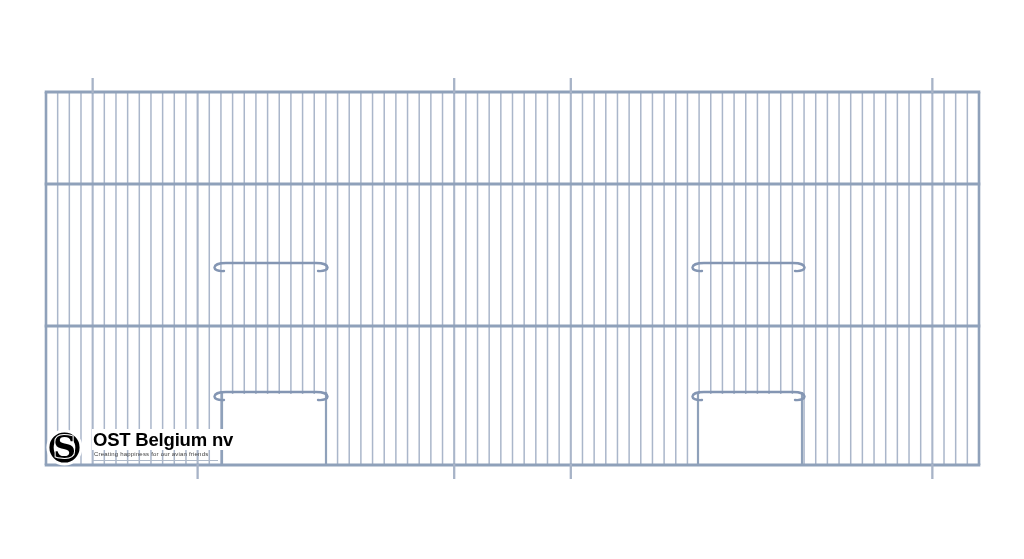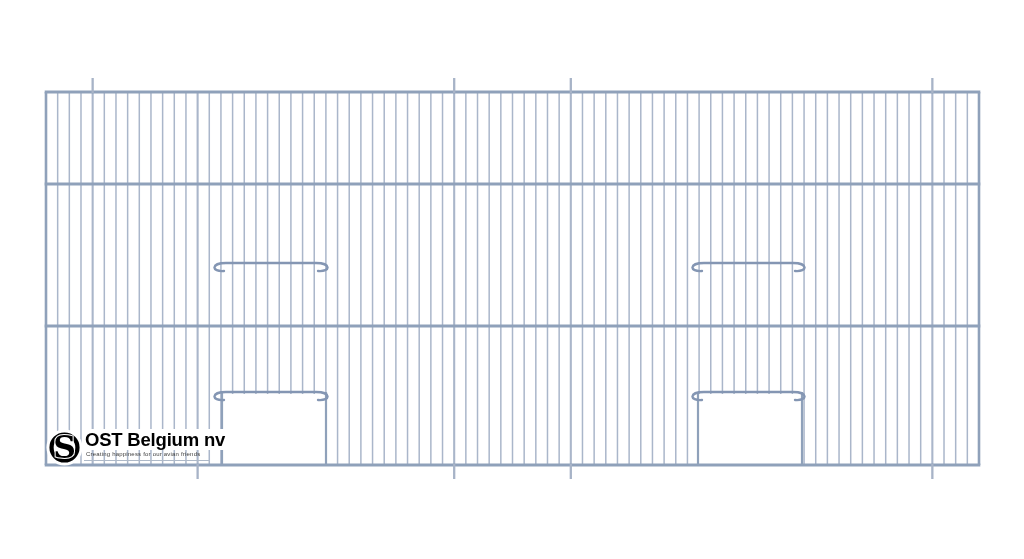--- a/index.html
+++ b/index.html
@@ -8,21 +8,21 @@
     background:#ffffff;
     font-family:"Liberation Sans",sans-serif;
   }
   #stage{position:absolute;left:0;top:0;width:1024px;height:559px;}
   #cage-svg{position:absolute;left:0;top:0;}
   .logo{
     position:absolute;left:46px;top:429px;
     display:flex;align-items:flex-start;z-index:5;
   }
   .emblem{flex:0 0 auto;display:block;}
-  .logo-text{margin-left:1px;padding-top:0;}
+  .logo-text{margin-left:9px;padding-top:0;}
   .company{
     background:#ffffff;
     font-weight:bold;font-size:18.5px;line-height:20px;
     letter-spacing:-0.2px;color:#000;
     white-space:nowrap;padding:1px 2px 0 1px;
   }
   .tagline{
     font-size:6px;line-height:8px;letter-spacing:0.2px;color:#3d3d3d;
     white-space:nowrap;width:124px;
     border-bottom:1px solid #aeb9c8;padding:0 0 2px 2px;

